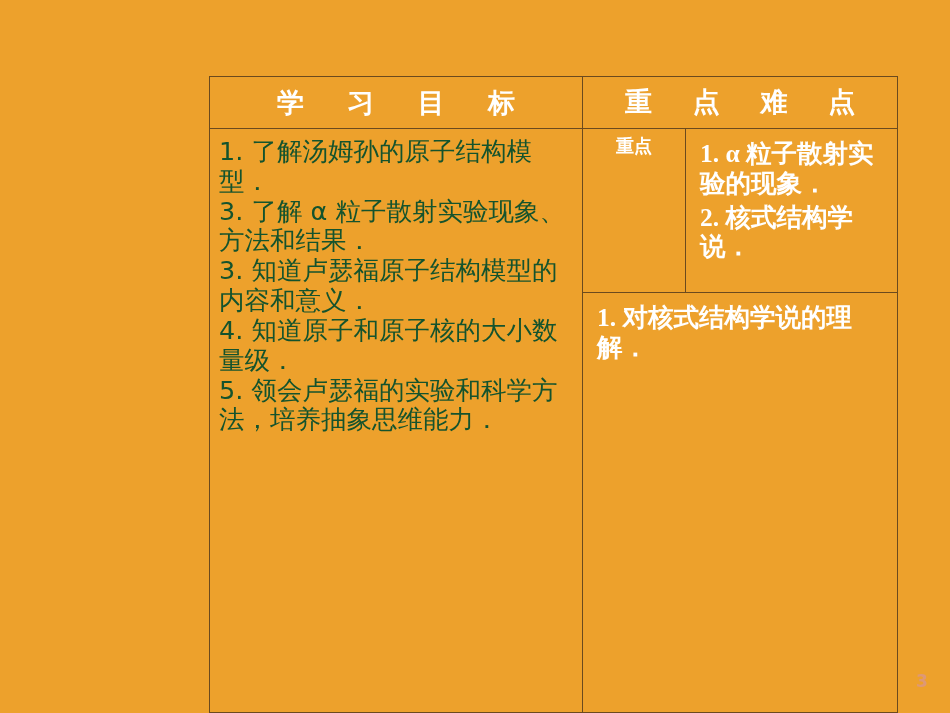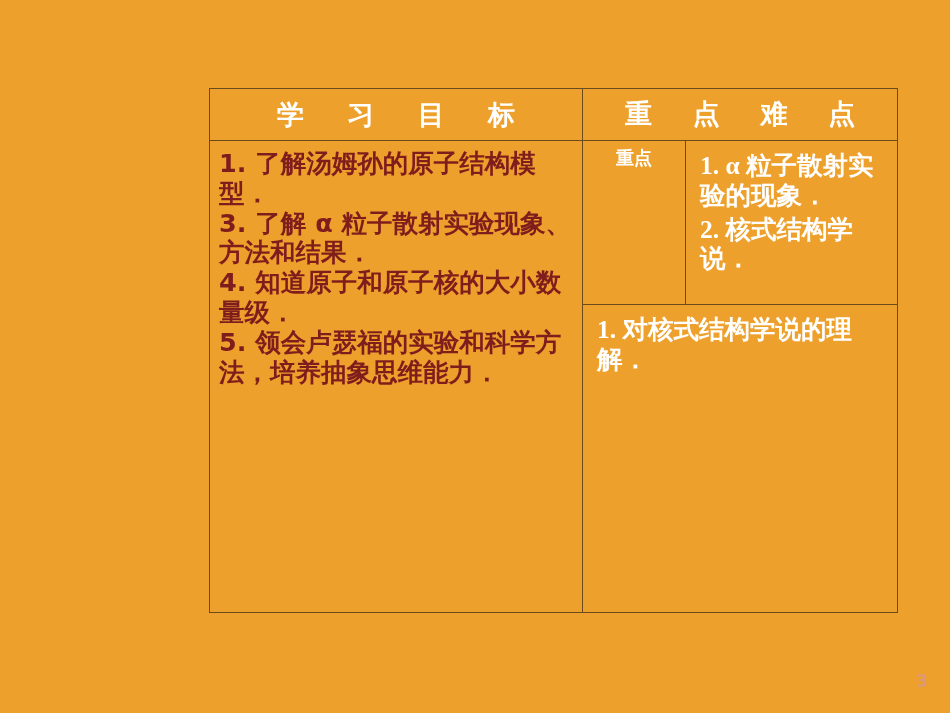--- a/index.html
+++ b/index.html
@@ -16,23 +16,23 @@
     position: relative;
     width: 950px;
     height: 713px;
     background: #eda12c;
   }
 
   
   #objectives-table {
     position: absolute;
     left: 209px;
-    top: 88px;
+    top: 76px;
     width: 689px;
-    height: 525px;
+    height: 637px;
     box-sizing: border-box;
     border: 1.5px solid #6b4a1e;
     display: flex;
     flex-direction: column;
   }
 
   .table-header-row {
     display: flex;
     flex: 0 0 51px;
     border-bottom: 1.5px solid #6b4a1e;
@@ -68,23 +68,23 @@
     font-size: 27px;
     font-weight: bold;
     letter-spacing: 17px;
     text-indent: 17px;
     line-height: 1;
   }
 
   
   .objectives-list {
     padding: 8px 10px 6px 9px;
-    color: #7f1d1d;
+    color: #14532d;
     font-size: 25.5px;
-    font-weight: bold;
+    font-weight: normal;
     line-height: 1.17;
     letter-spacing: 0px;
   }
   .objective-item {
     margin: 0;
     padding: 0;
     white-space: normal;
   }
 
   
@@ -149,20 +149,21 @@
       <div class="col-left header-cell">学 习 目 标</div>
       <div class="col-right header-cell">重 点 难 点</div>
     </div>
 
     <div class="table-body-row">
 
       <div class="col-left">
         <div class="objectives-list">
           <p class="objective-item">1. 了解汤姆孙的原子结构模型．</p>
           <p class="objective-item">3. 了解 α 粒子散射实验现象、方法和结果．</p>
+          <p class="objective-item">3. 知道卢瑟福原子结构模型的内容和意义．</p>
           <p class="objective-item">4. 知道原子和原子核的大小数量级．</p>
           <p class="objective-item">5. 领会卢瑟福的实验和科学方法，培养抽象思维能力．</p>
         </div>
       </div>
 
       <div class="col-right">
 
         <div class="kp-row first">
           <div class="kp-label-cell">重点</div>
           <div class="kp-content-cell">

